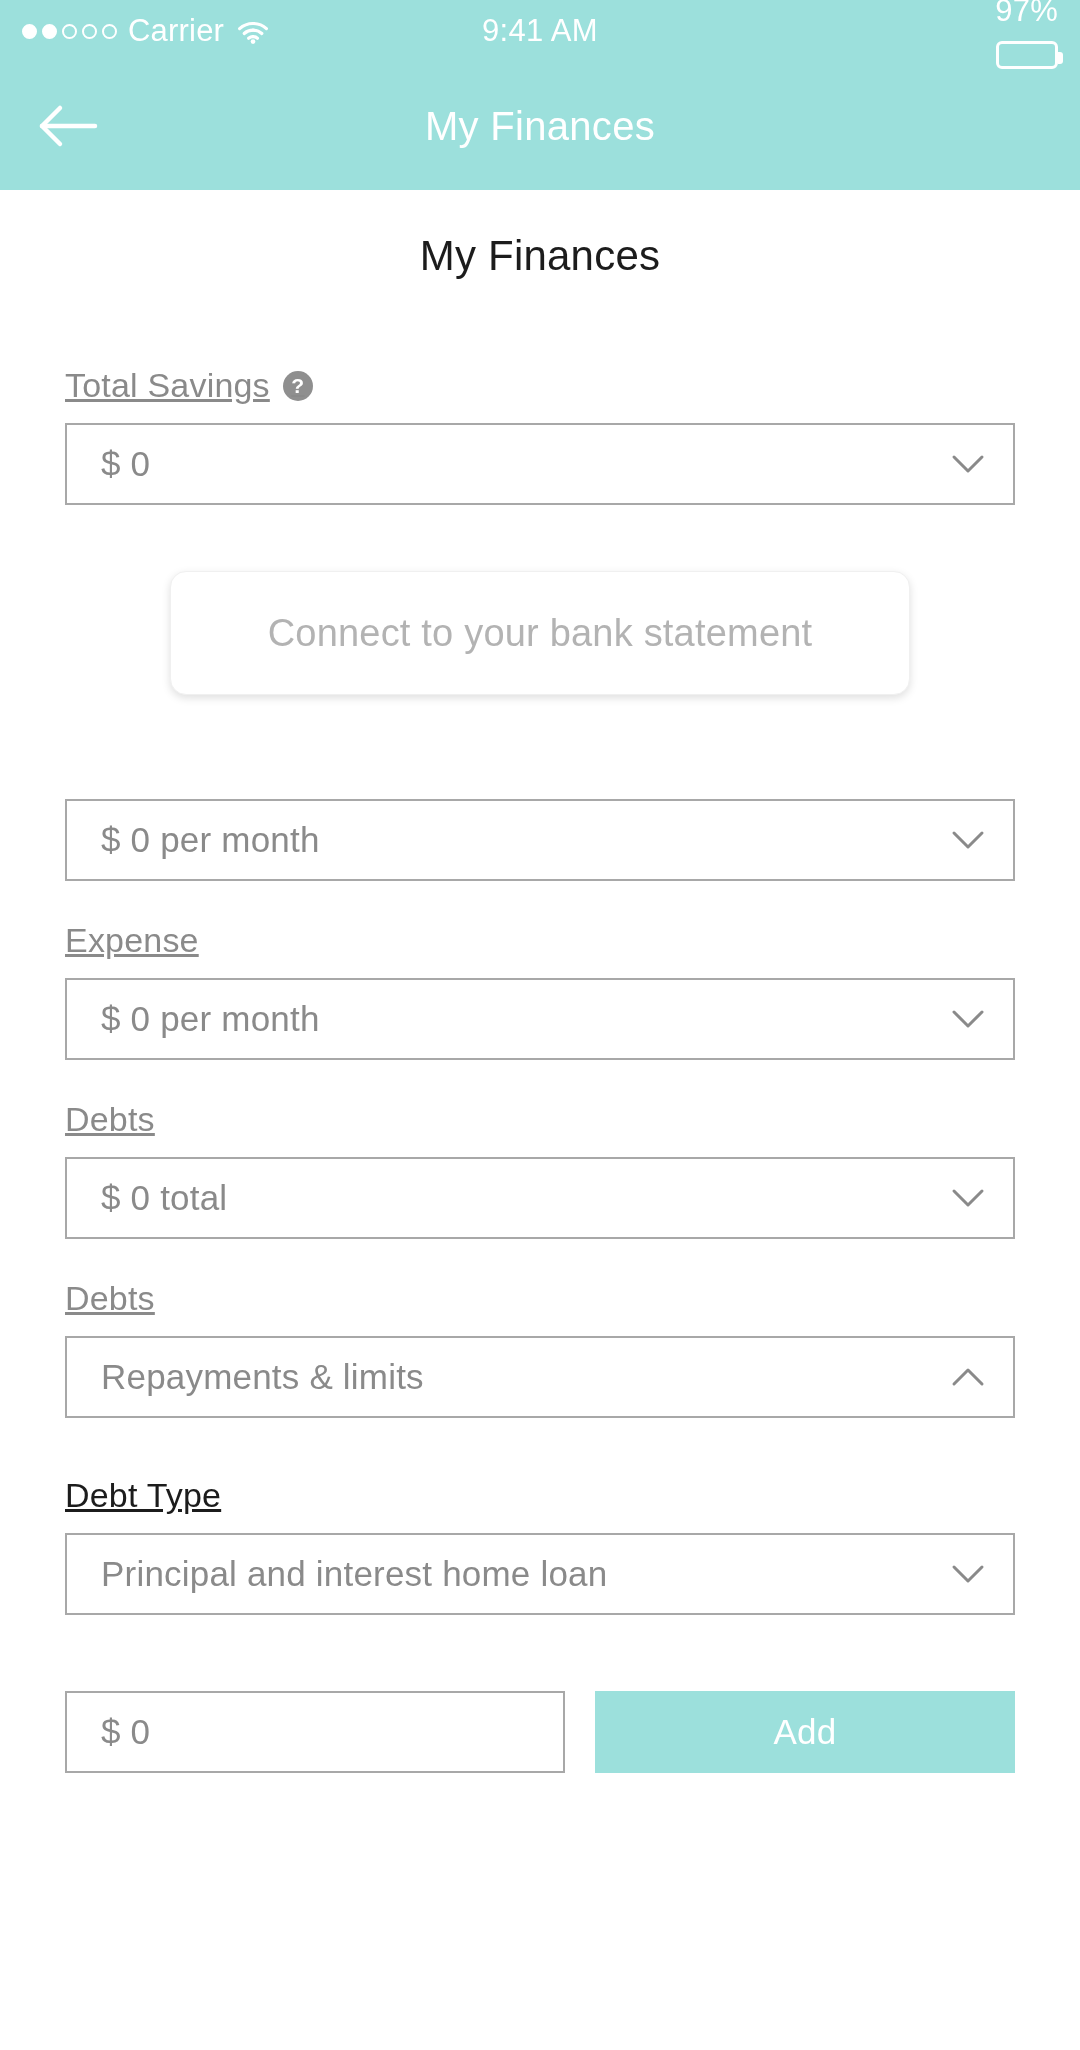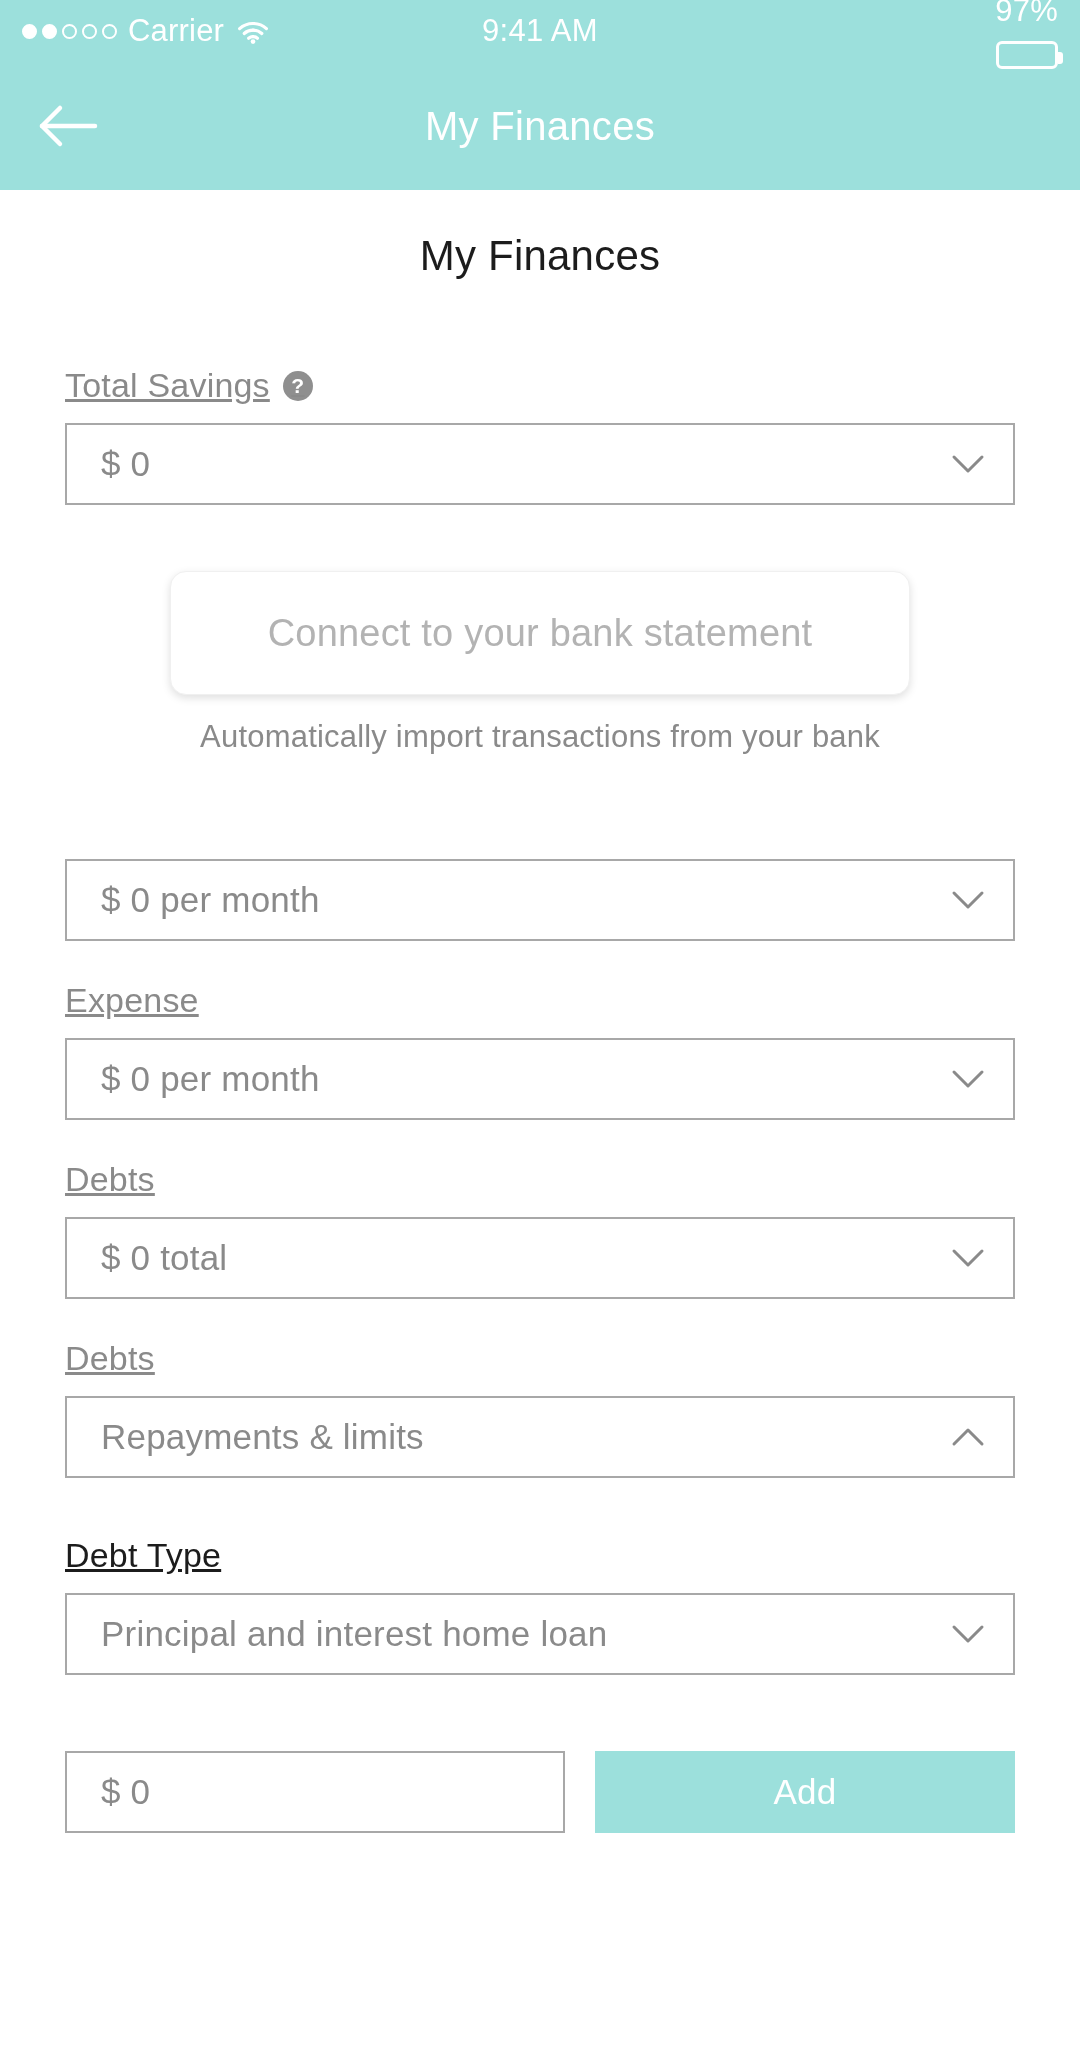--- a/index.html
+++ b/index.html
@@ -330,21 +330,20 @@
       <div class="select-box">
         <span class="select-value">$ 0</span>
         <svg class="chev" width="34" height="22" viewBox="0 0 34 22">
           <path d="M3 4l14 14L31 4" stroke="#8a8a8a" stroke-width="3" fill="none" stroke-linecap="round" stroke-linejoin="round"></path>
         </svg>
       </div>
     </div>
 
     <div class="connect-wrap">
       <div class="connect-btn">Connect to your bank statement</div>
-      <div class="connect-hint">Automatically import transactions from your bank</div>
     </div>
 
     <div class="sp-86"></div>
     <div class="field-group">
       <div class="select-box">
         <span class="select-value">$ 0 per month</span>
         <svg class="chev" width="34" height="22" viewBox="0 0 34 22">
           <path d="M3 4l14 14L31 4" stroke="#8a8a8a" stroke-width="3" fill="none" stroke-linecap="round" stroke-linejoin="round"></path>
         </svg>
       </div>

